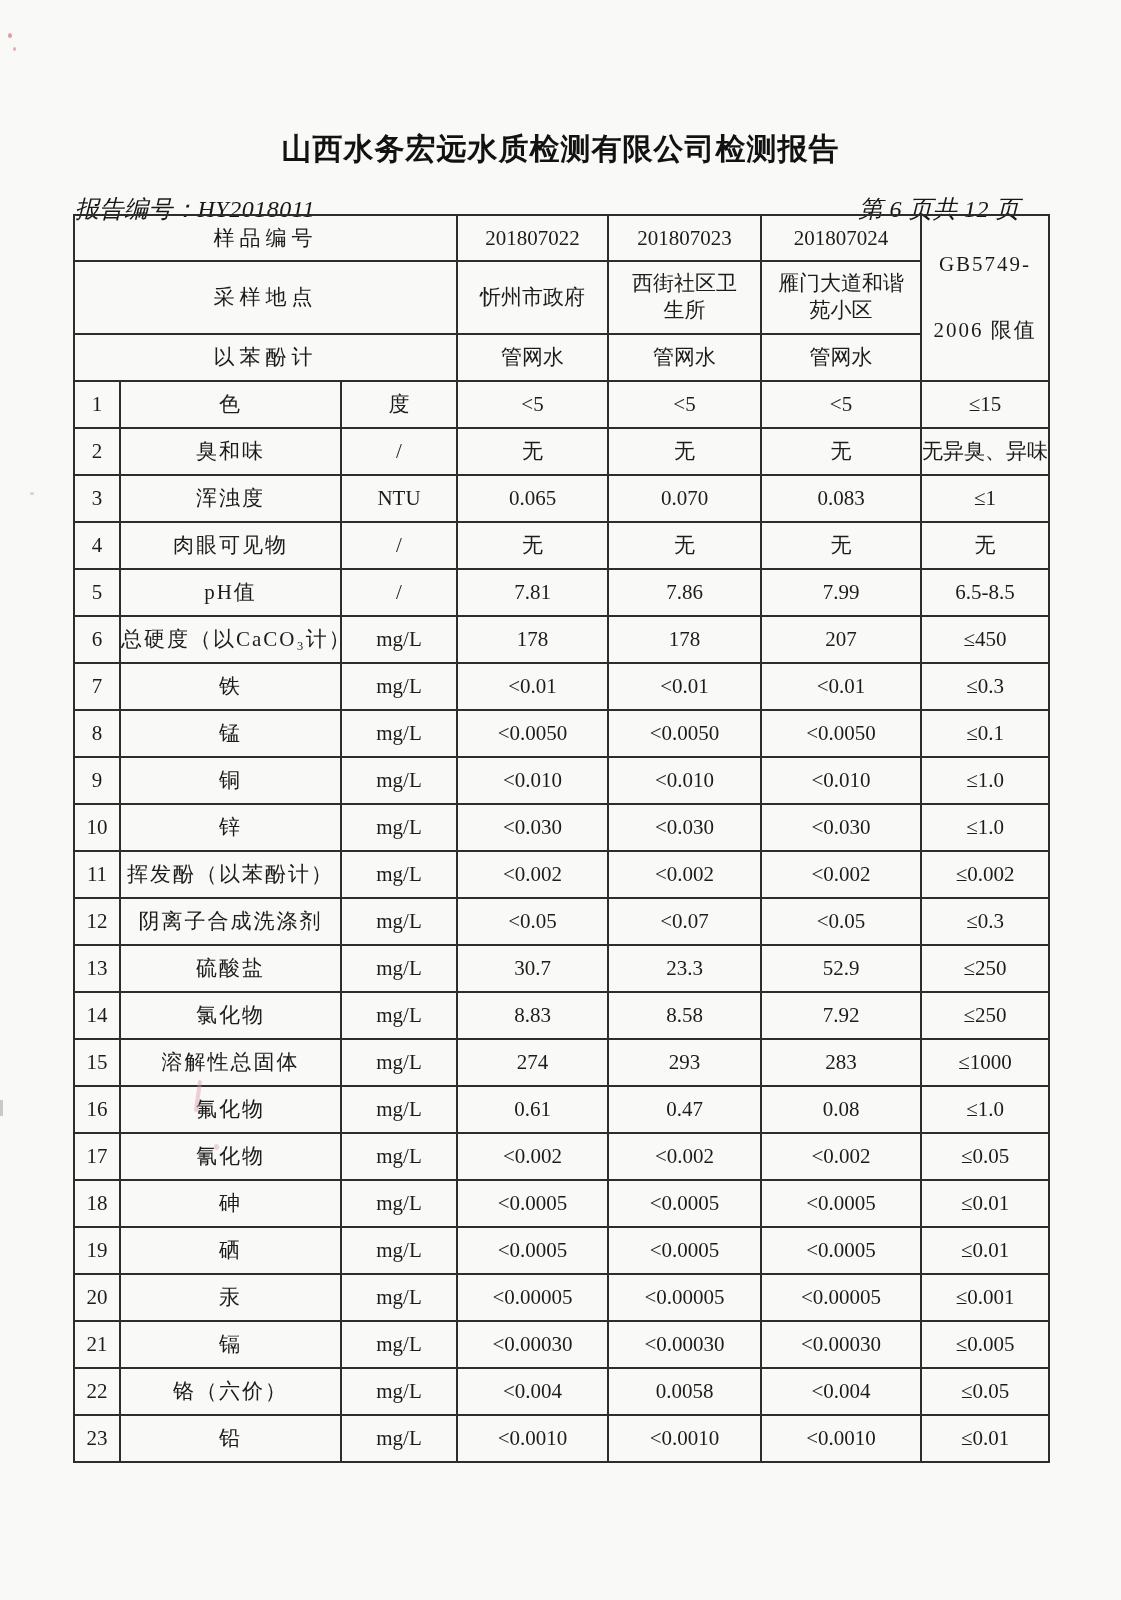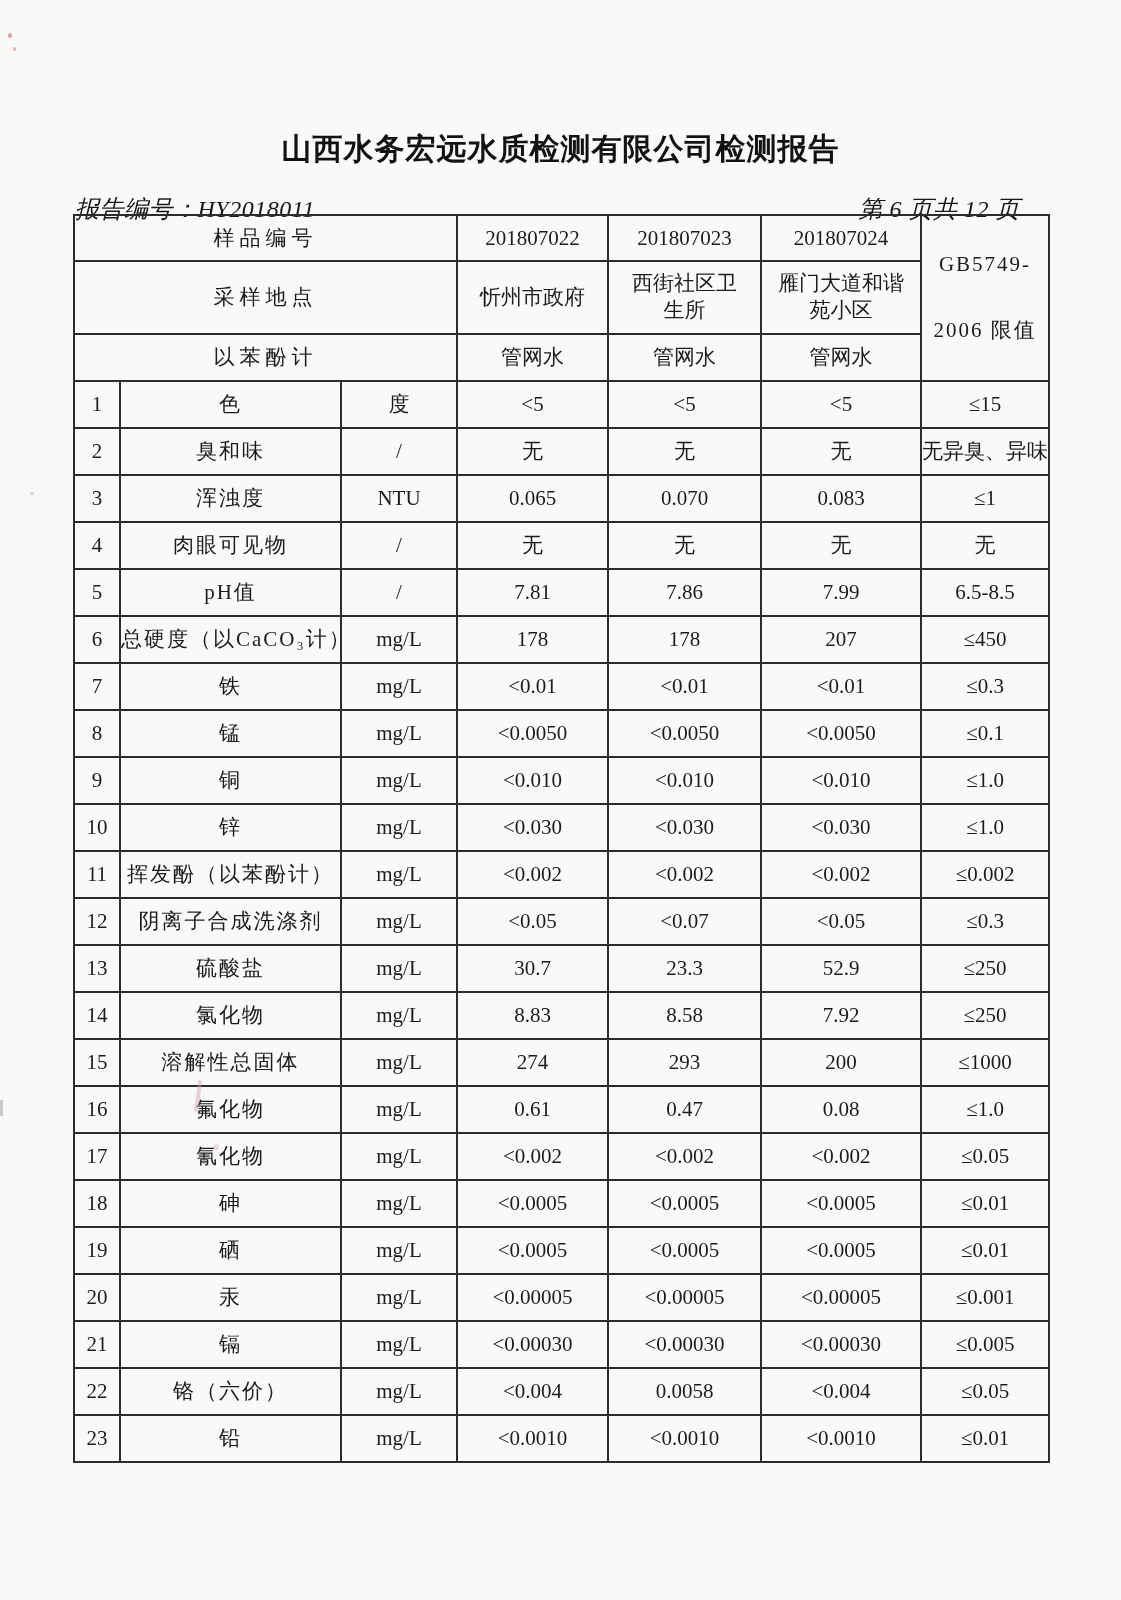--- a/index.html
+++ b/index.html
@@ -228,21 +228,21 @@
         <td class="col4">8.58</td>
         <td class="col5">7.92</td>
         <td class="col6">≤250</td>
       </tr>
       <tr>
         <td class="col0">15</td>
         <td class="col1">溶解性总固体</td>
         <td class="col2">mg/L</td>
         <td class="col3">274</td>
         <td class="col4">293</td>
-        <td class="col5">200</td>
+        <td class="col5">283</td>
         <td class="col6">≤1000</td>
       </tr>
       <tr>
         <td class="col0">16</td>
         <td class="col1">氟化物</td>
         <td class="col2">mg/L</td>
         <td class="col3">0.61</td>
         <td class="col4">0.47</td>
         <td class="col5">0.08</td>
         <td class="col6">≤1.0</td>

